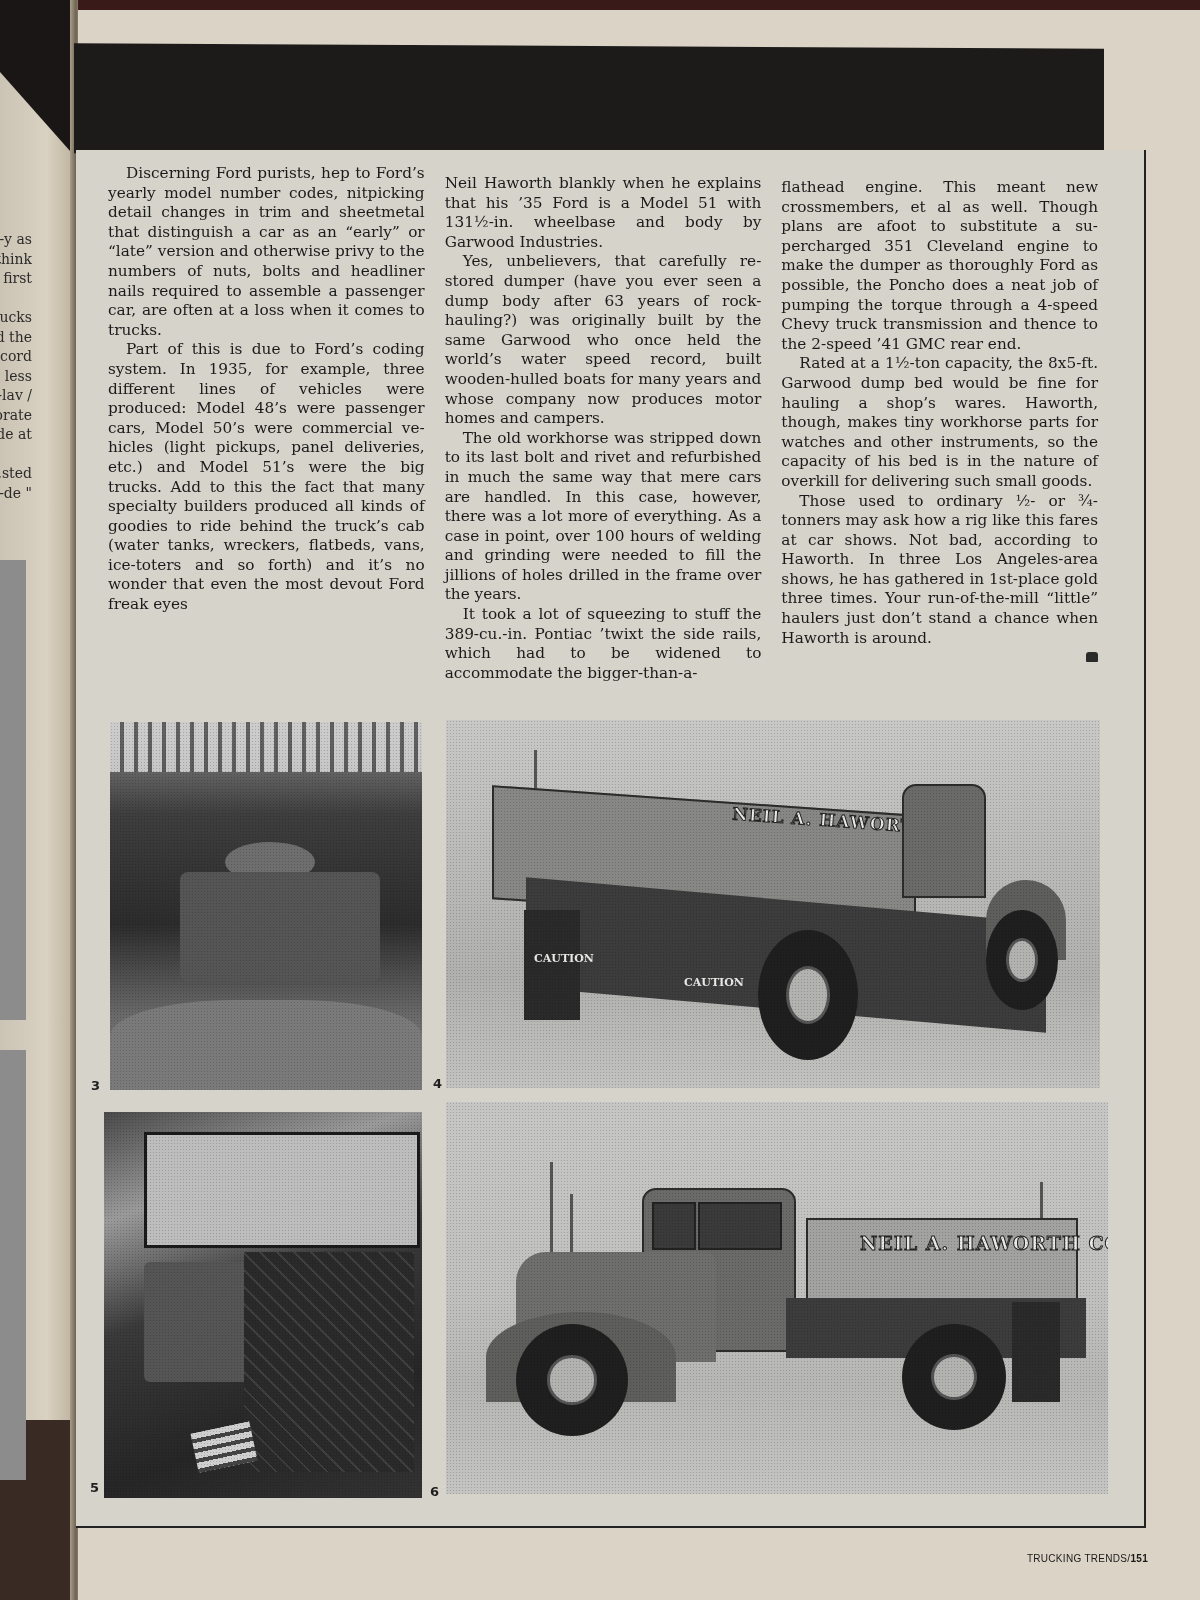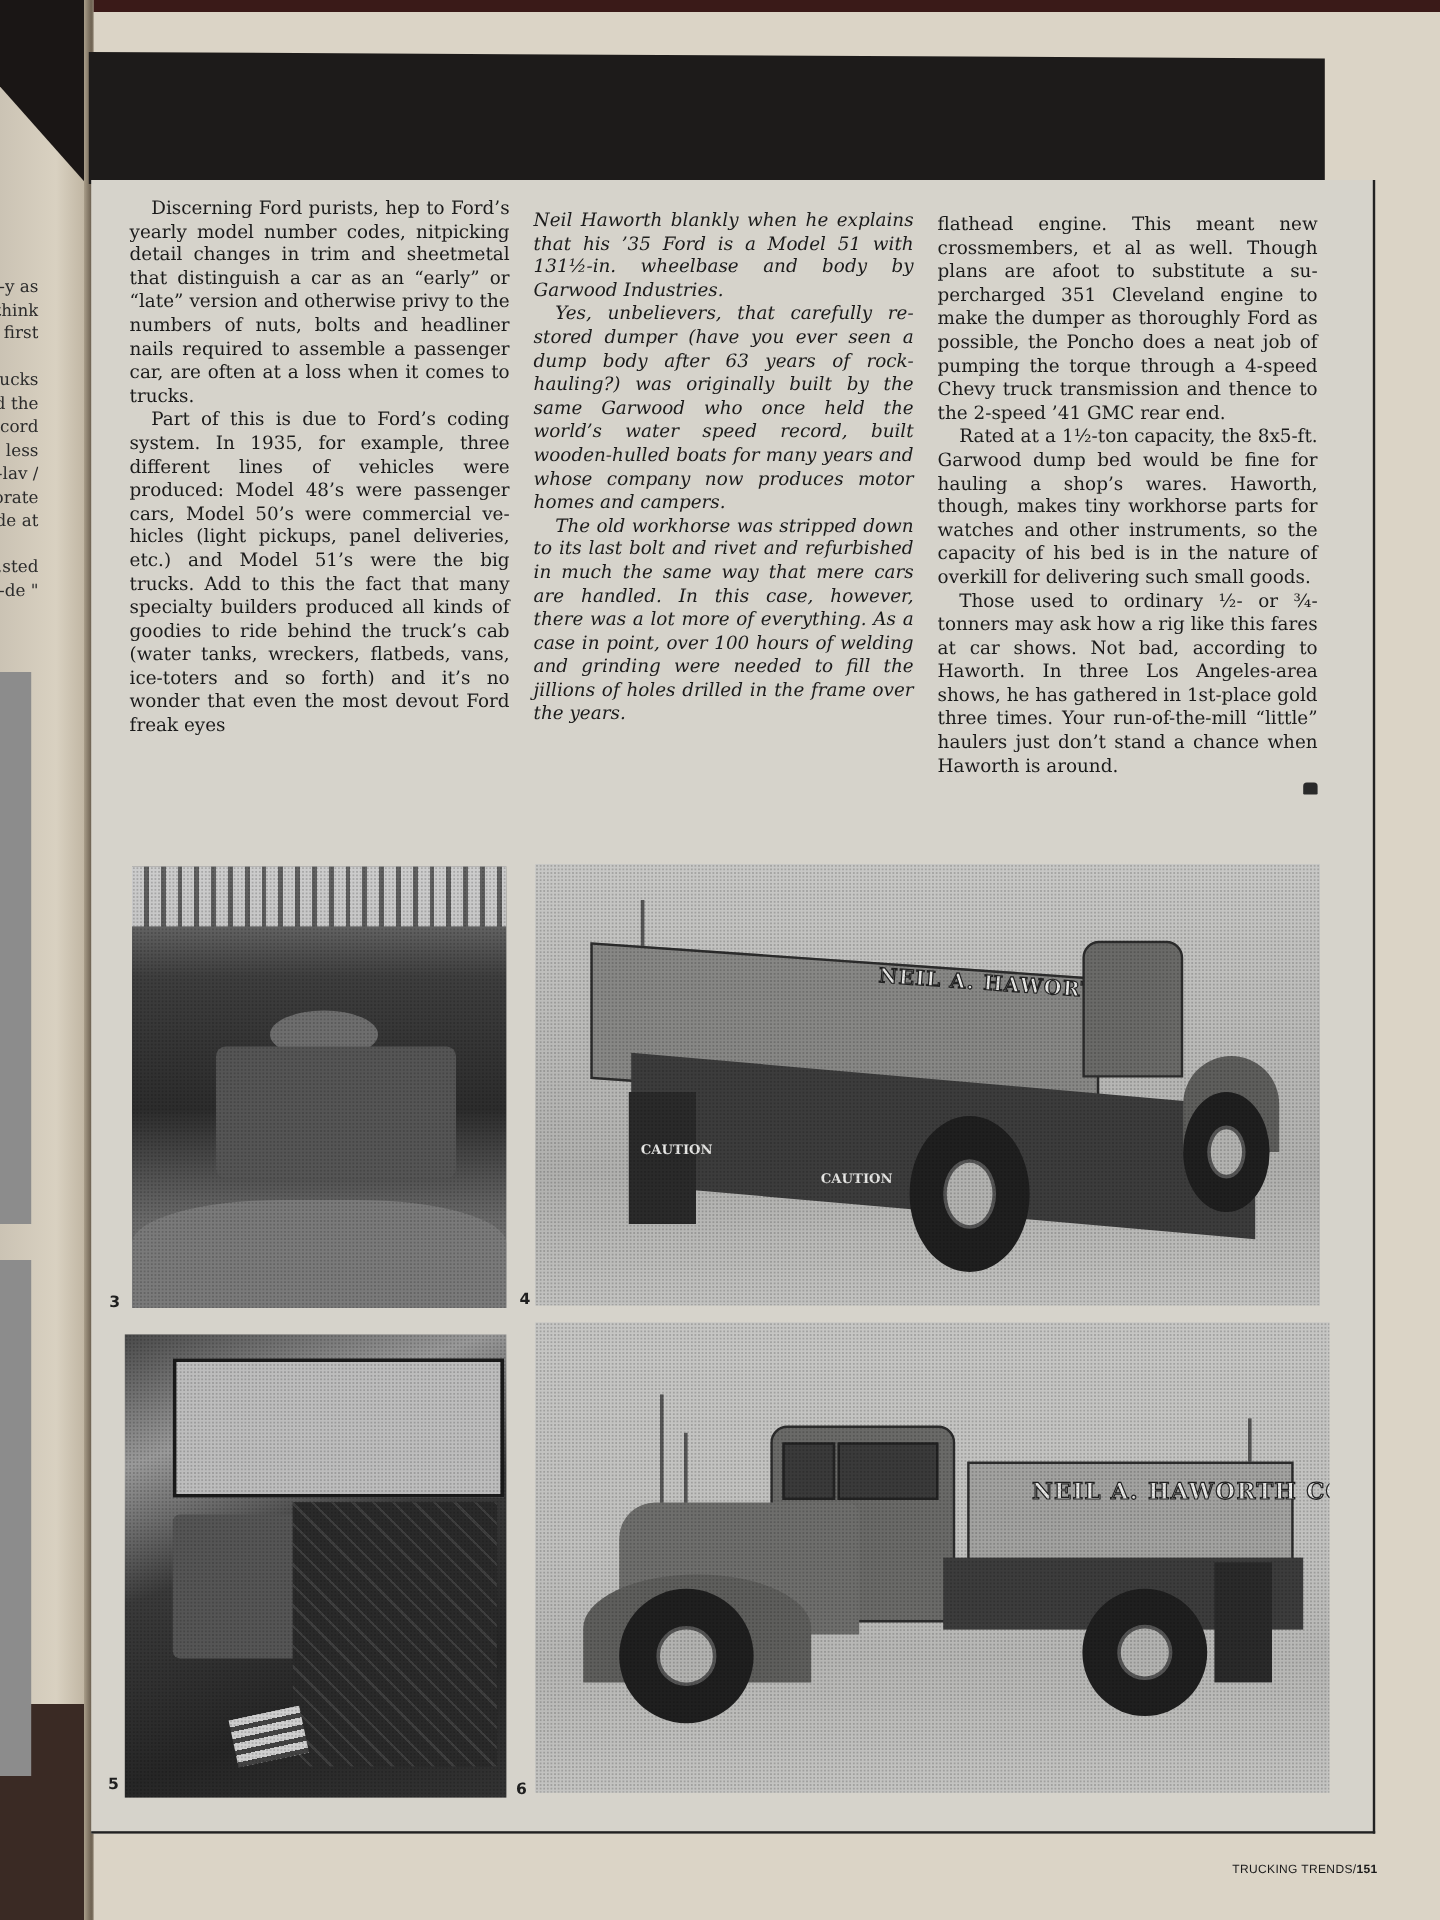--- a/index.html
+++ b/index.html
@@ -54,21 +54,21 @@
     position:absolute; left:108px; top:160px; width:990px; height:545px;
     display:flex; gap:20px;
   }
   .col {
     flex:1; font-size:15.3px; line-height:19.6px; color:#1b1b1b;
     text-align:justify; hyphens:manual;
   }
   .col p { margin:0; text-indent:18px; }
   .col p.cont { text-indent:0; }
   .col1 { padding-top:4px; }
-  .col2 { padding-top:14px;font-style:italic; }
+  .col2 { padding-top:14px; }
   .col3 { padding-top:18px; }
   .end-mark {
     display:inline-block; width:12px; height:10px; background:#2a2a2a;
     border-radius:3px 3px 1px 1px; margin-left:6px; vertical-align:middle; float:right; margin-top:4px;
   }
   
   .photo {
     position:absolute; overflow:hidden;
   }
   .photo .halftone {
@@ -158,20 +158,21 @@
 
 <div class="columns">
   <div class="col col1">
     <p>Discerning Ford purists, hep to Ford’s yearly model number codes, nitpicking detail changes in trim and sheetmetal that distinguish a car as an “early” or “late” version and oth­erwise privy to the numbers of nuts, bolts and headliner nails required to assemble a passenger car, are often at a loss when it comes to trucks.</p>
     <p>Part of this is due to Ford’s cod­ing system. In 1935, for example, three different lines of vehicles were produced: Model 48’s were passenger cars, Model 50’s were commercial ve­hicles (light pickups, panel deliveries, etc.) and Model 51’s were the big trucks. Add to this the fact that many specialty builders produced all kinds of goodies to ride behind the truck’s cab (water tanks, wreckers, flatbeds, vans, ice-toters and so forth) and it’s no wonder that even the most devout Ford freak eyes</p>
   </div>
   <div class="col col2">
     <p class="cont">Neil Haworth blankly when he ex­plains that his ’35 Ford is a Model 51 with 131½-in. wheelbase and body by Garwood Industries.</p>
     <p>Yes, unbelievers, that carefully re­stored dumper (have you ever seen a dump body after 63 years of rock-hauling?) was originally built by the same Garwood who once held the world’s water speed record, built wooden-hulled boats for many years and whose company now produces motor homes and campers.</p>
     <p>The old workhorse was stripped down to its last bolt and rivet and refurbished in much the same way that mere cars are handled. In this case, however, there was a lot more of everything. As a case in point, over 100 hours of welding and grind­ing were needed to fill the jillions of holes drilled in the frame over the years.</p>
+    <p>It took a lot of squeezing to stuff the 389-cu.-in. Pontiac ’twixt the side rails, which had to be widened to accommodate the bigger-than-a-</p>
   </div>
   <div class="col col3">
     <p class="cont">flathead engine. This meant new crossmembers, et al as well. Though plans are afoot to substitute a su­percharged 351 Cleveland engine to make the dumper as thoroughly Ford as possible, the Poncho does a neat job of pumping the torque through a 4-speed Chevy truck transmission and thence to the 2-speed ’41 GMC rear end.</p>
     <p>Rated at a 1½-ton capacity, the 8x5-ft. Garwood dump bed would be fine for hauling a shop’s wares. Ha­worth, though, makes tiny workhorse parts for watches and other instru­ments, so the capacity of his bed is in the nature of overkill for deliver­ing such small goods.</p>
     <p>Those used to ordinary ½- or ¾-tonners may ask how a rig like this fares at car shows. Not bad, accord­ing to Haworth. In three Los Angeles-area shows, he has gathered in 1st-place gold three times. Your run-of-the-mill “little” haulers just don’t stand a chance when Haworth is around.</p>
     <span class="end-mark"></span>
   </div>
 </div>
 
 <div class="photo photo-3">

